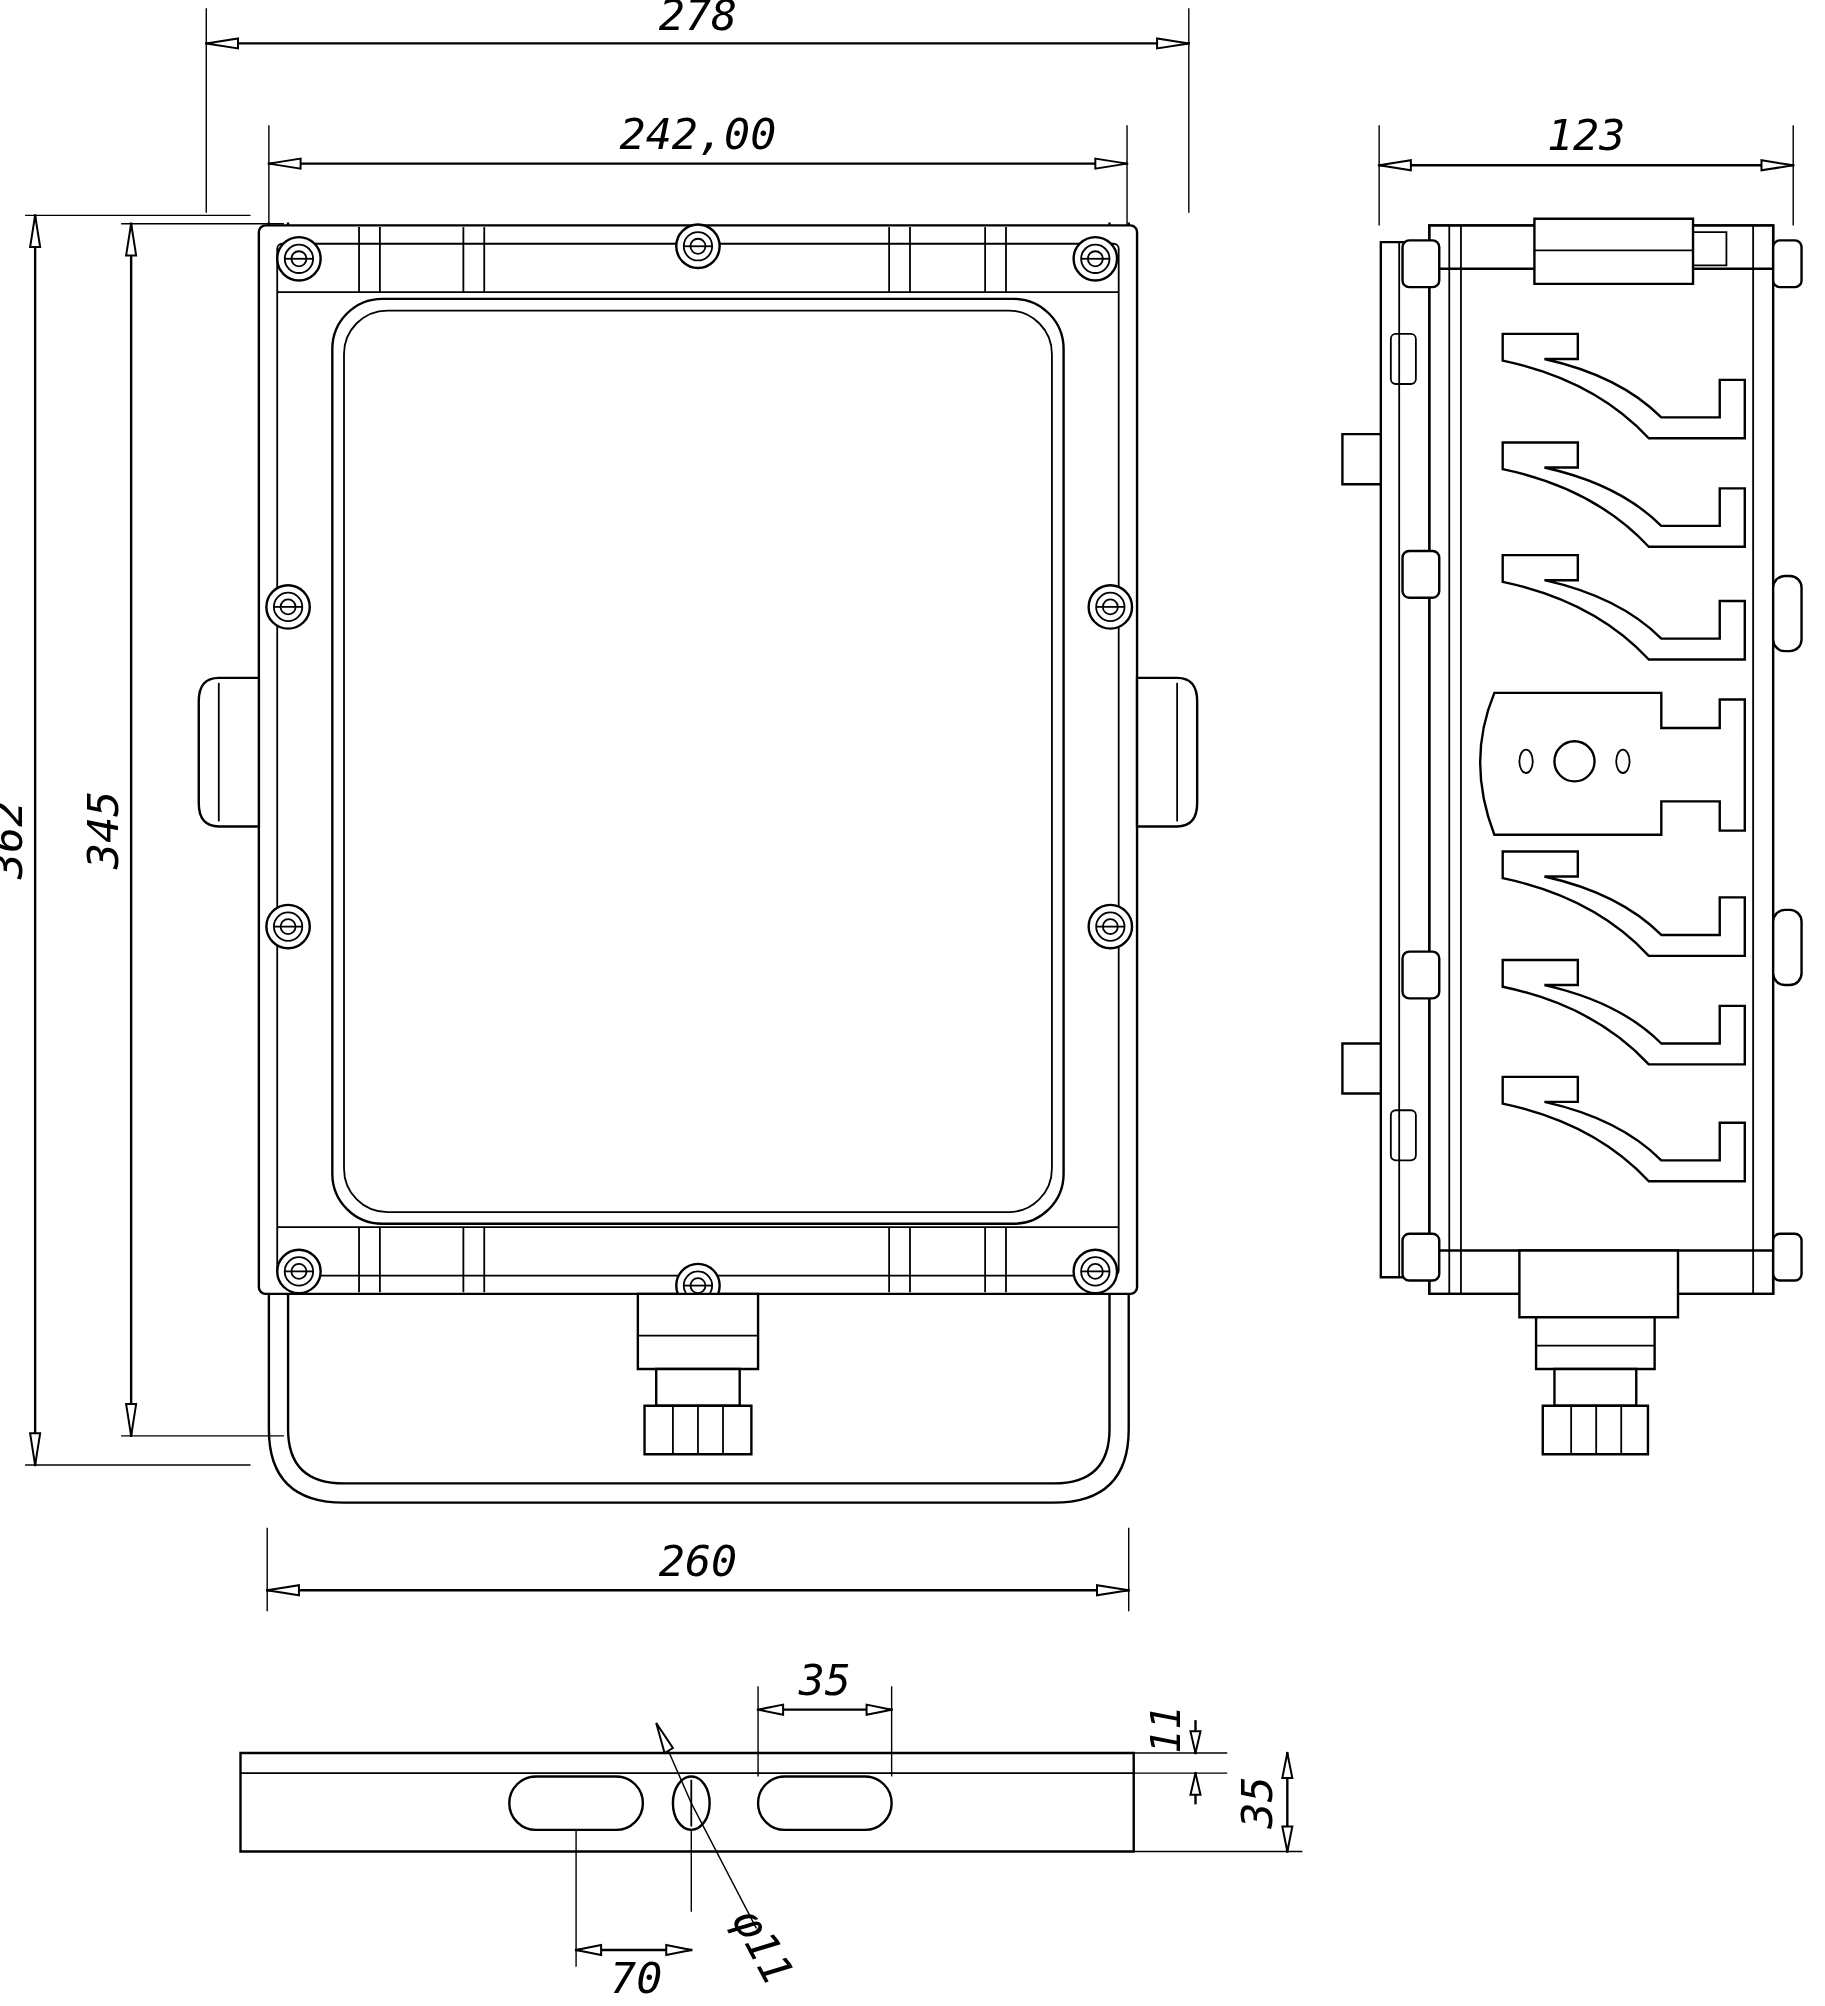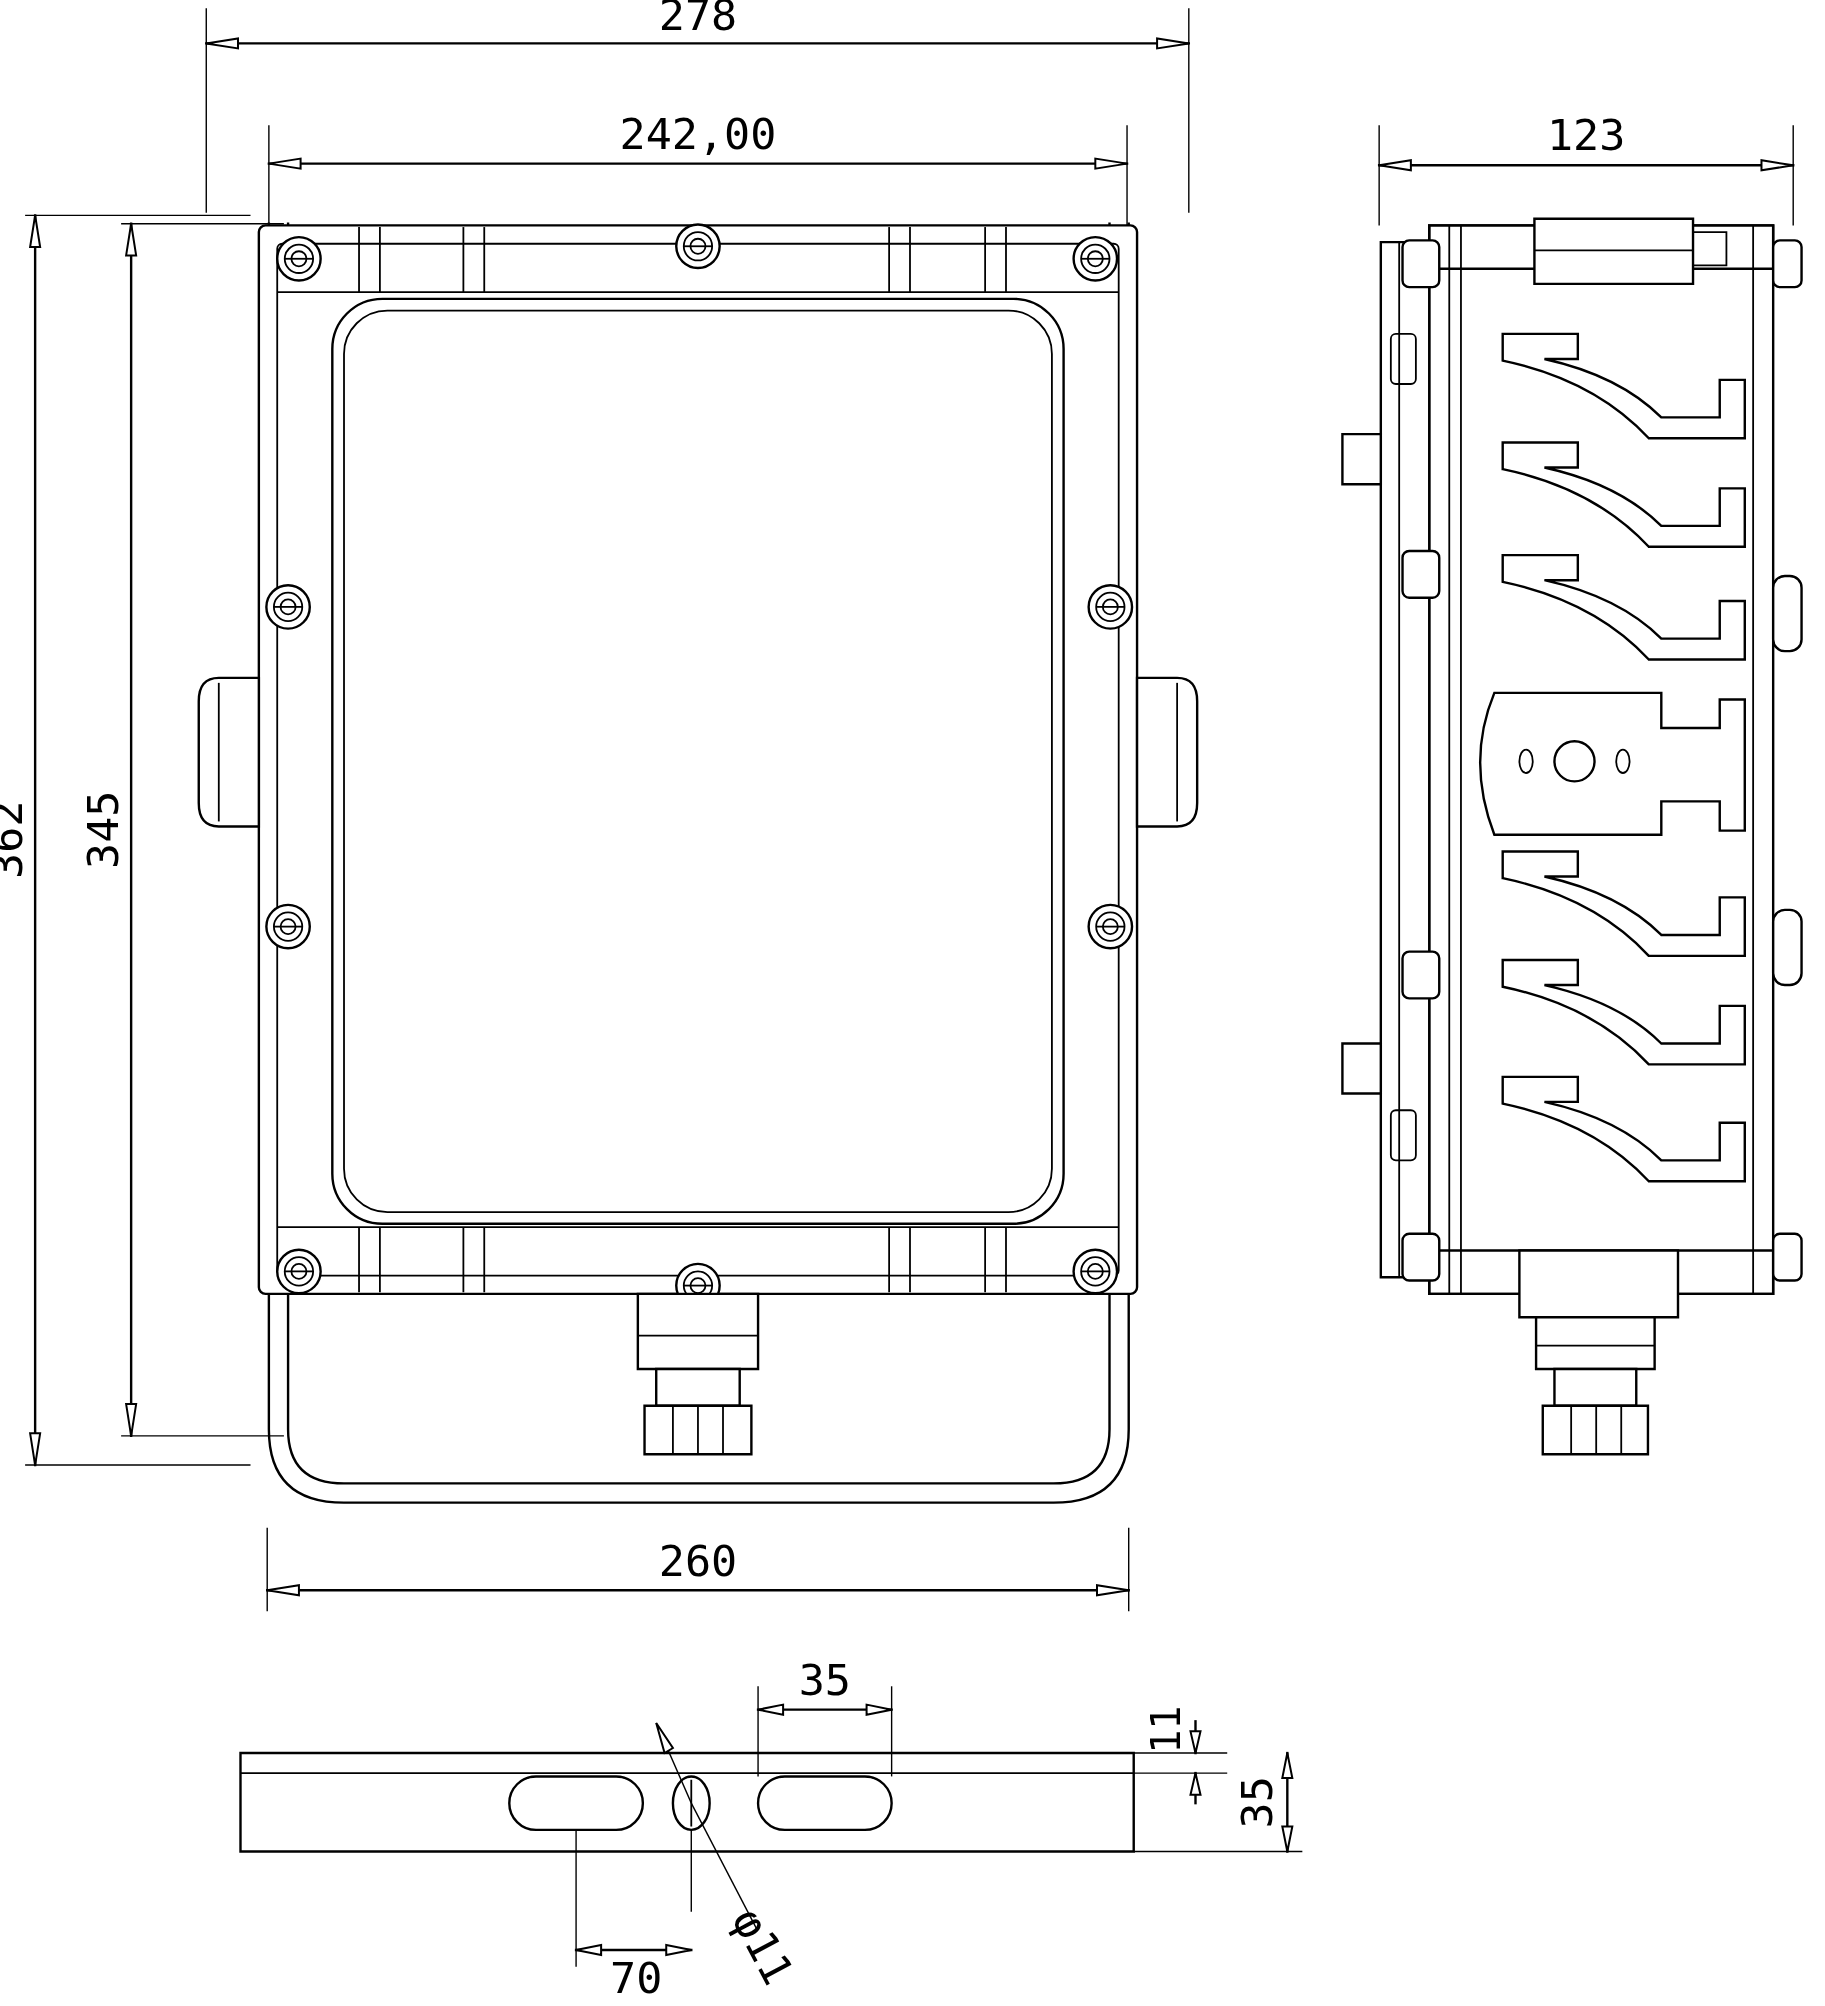--- a/index.html
+++ b/index.html
@@ -10,20 +10,21 @@
   body {
     width: 1825px;
     height: 2006px;
     font-family: "DejaVu Sans Mono", monospace;
     overflow: hidden;
   }
   #drawing-root {
     position: relative;
     width: 1496px;
     height: 2006px;
+    font-style: italic;
   }
   svg.cad {
     position: absolute;
     top: 0;
     left: 0;
     width: 1825px;
     height: 2006px;
   }
   .dimtext {
     font-family: "DejaVu Sans Mono", monospace;

